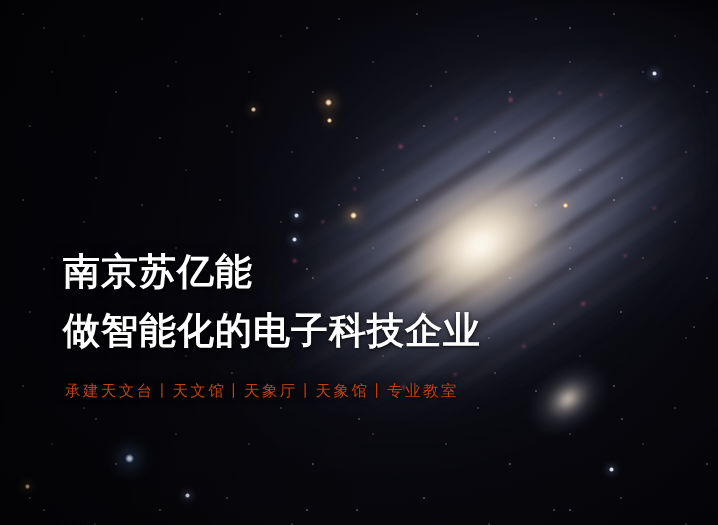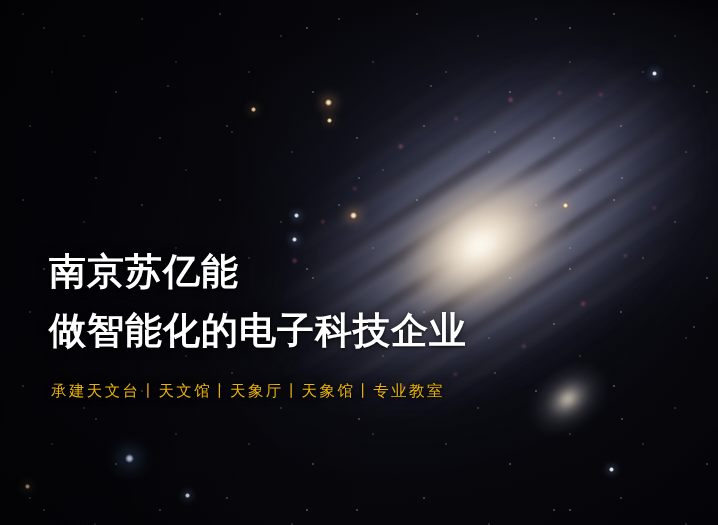--- a/index.html
+++ b/index.html
@@ -269,21 +269,21 @@
     background: linear-gradient(100deg,
         rgba(0,0,0,0.50) 0%,
         rgba(0,0,0,0.30) 22%,
         rgba(0,0,0,0.10) 42%,
         rgba(0,0,0,0) 62%);
   }
 
   
   #hero-copy {
     position: absolute;
-    left: 49px;
+    left: 63px;
     top: 248px;
     width: 600px;
   }
 
   .hero-title {
     margin: 0;
     color: #ffffff;
     font-size: 37px;
     font-weight: bold;
     line-height: 1.28;
@@ -294,21 +294,21 @@
     white-space: nowrap;
   }
 
   #hero-title-line2 {
     margin-top: 12px;
     font-family: Liberation Serif, serif;
   }
 
   #hero-subtitle {
     margin: 25px 0 0 2px;
-    color: #eab308;
+    color: #c2410c;
     font-size: 15.5px;
     font-weight: normal;
     letter-spacing: 2.4px;
     line-height: 1.4;
     text-shadow:
       0 1px 3px rgba(0,0,0,0.80),
       0 0 9px rgba(0,0,0,0.60);
     white-space: nowrap;
   }
 </style>

